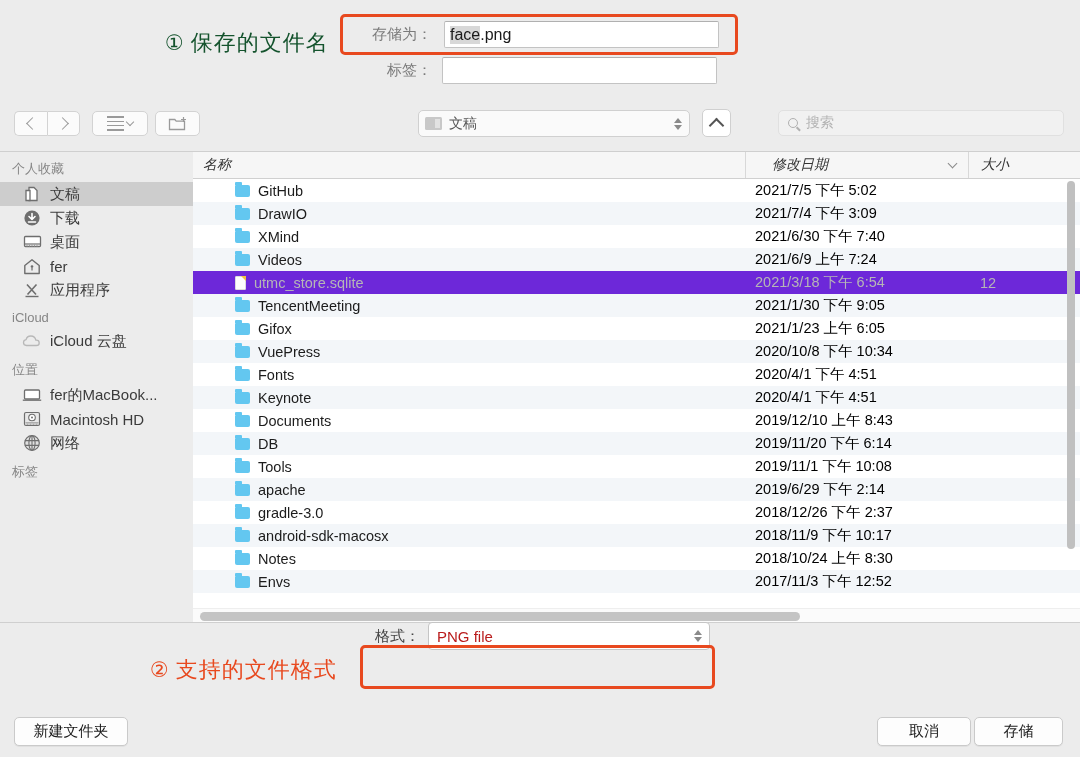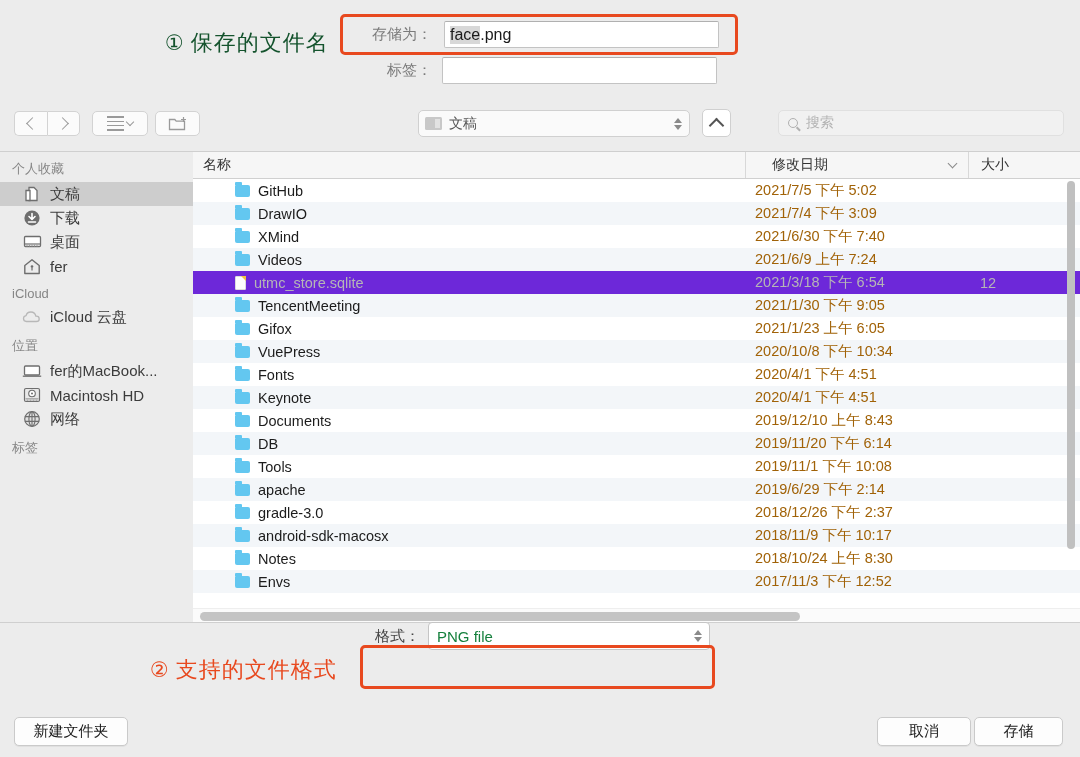--- a/index.html
+++ b/index.html
@@ -169,21 +169,21 @@
   .sb-ico svg { display: block; }
 
   
   .list-area {
     position: absolute; left: 193px; top: 152px; width: 887px; height: 470px;
     background: #ffffff; overflow: hidden;
   }
   .list-header {
     display: flex; height: 27px; background: #f6f6f6;
     border-bottom: 1px solid #d0d0d0; align-items: center;
-    font-size: 14px; color: #333;
+    font-size: 14px; color: #333; font-style: italic;
   }
   .lh-name { width: 552px; padding-left: 10px; }
   .lh-date {
     width: 223px; padding-left: 26px; border-left: 1px solid #d8d8d8;
     display: flex; align-items: center; justify-content: space-between;
     padding-right: 12px; height: 100%;
   }
   .lh-date .sort-chev {
     width: 7px; height: 7px; border-right: 1.4px solid #8a8a8a;
     border-bottom: 1.4px solid #8a8a8a; transform: rotate(45deg);
@@ -194,21 +194,21 @@
     display: flex; align-items: center;
   }
   .rows { position: relative; }
   .row {
     display: flex; height: 23px; align-items: center; font-size: 14.5px;
     color: #1c1c1c;
   }
   .row.alt { background: #f3f6f9; }
   .row.disabled { color: #b6b6b6; background: #6d28d9; }
   .r-name { width: 552px; display: flex; align-items: center; padding-left: 42px; }
-  .r-date { width: 223px; padding-left: 10px; color: #a16207; }
+  .r-date { width: 223px; padding-left: 10px; color: #000000; }
   .row.disabled .r-date,
   .row.disabled .r-size { color: #b6b6b6; }
   .r-size { flex: 1; padding-left: 12px; text-align: left; }
   .ficon { width: 15px; height: 12px; margin-right: 8px; flex: none; position: relative; }
   .ficon.folder { background: #63c7f0; border-radius: 1px 2px 2px 2px; }
   .ficon.folder:before {
     content: ""; position: absolute; left: 0; top: -2.5px;
     width: 7px; height: 3px; background: #63c7f0; border-radius: 1px 1px 0 0;
   }
   .ficon.doc {
@@ -250,21 +250,21 @@
   .ann2 .num { font-size: 21px; margin-right: 6px; }
   #format-row {
     position: absolute; left: 372px; top: 622px;
     display: flex; align-items: center;
   }
   #format-row .field-label { width: 48px; margin-right: 8px; font-size: 15px; color: #444; }
   #format-select {
     width: 282px; height: 28px; background: #ffffff;
     border: 1px solid #c5c5c5; border-radius: 4px;
     display: flex; align-items: center; padding: 0 8px;
-    font-size: 15px; color: #15803d; position: relative;
+    font-size: 15px; color: #b91c1c; position: relative;
   }
 
   
   .button-bar {
     position: absolute; left: 0; top: 707px; width: 1080px; height: 50px;
     background: #ececec;
   }
   .btn {
     position: absolute; height: 29px;
     background: #fdfdfd; border: 1px solid #cacaca; border-radius: 5px;
@@ -378,20 +378,29 @@
       <div class="sb-item">
         <span class="sb-ico">
           <svg width="18" height="17" viewBox="0 0 18 17">
             <path d="M9 1.8L1.8 7.5v8h14.4v-8z" fill="none" stroke="#6e6e6e" stroke-width="1.4" stroke-linejoin="round"></path>
             <circle cx="9" cy="8.5" r="1.3" fill="#6e6e6e"></circle>
             <path d="M9 9.6v3" stroke="#6e6e6e" stroke-width="1.2"></path>
           </svg>
         </span>
         <span>fer</span>
       </div>
+      <div class="sb-item">
+        <span class="sb-ico">
+          <svg width="18" height="17" viewBox="0 0 18 17">
+            <path d="M4 2.5l9 10M13.5 2.5l-9 10" stroke="#6e6e6e" stroke-width="1.6" fill="none"></path>
+            <path d="M2.5 14.5h13" stroke="#6e6e6e" stroke-width="1.4"></path>
+          </svg>
+        </span>
+        <span>应用程序</span>
+      </div>
       <div class="sb-head">iCloud</div>
       <div class="sb-item">
         <span class="sb-ico">
           <svg width="20" height="14" viewBox="0 0 20 14">
             <path d="M4.5 11.5c-1.7 0-3-1.3-3-2.9 0-1.5 1.1-2.7 2.6-2.9C4.6 3.5 6.5 2 8.8 2c2.5 0 4.6 1.8 5 4.2.2 0 .3 0 .5 0 1.6 0 2.9 1.2 2.9 2.7s-1.3 2.6-2.9 2.6z" fill="none" stroke="#b8b8b8" stroke-width="1.3" stroke-linejoin="round"></path>
           </svg>
         </span>
         <span>iCloud 云盘</span>
       </div>
       <div class="sb-head">位置</div>

